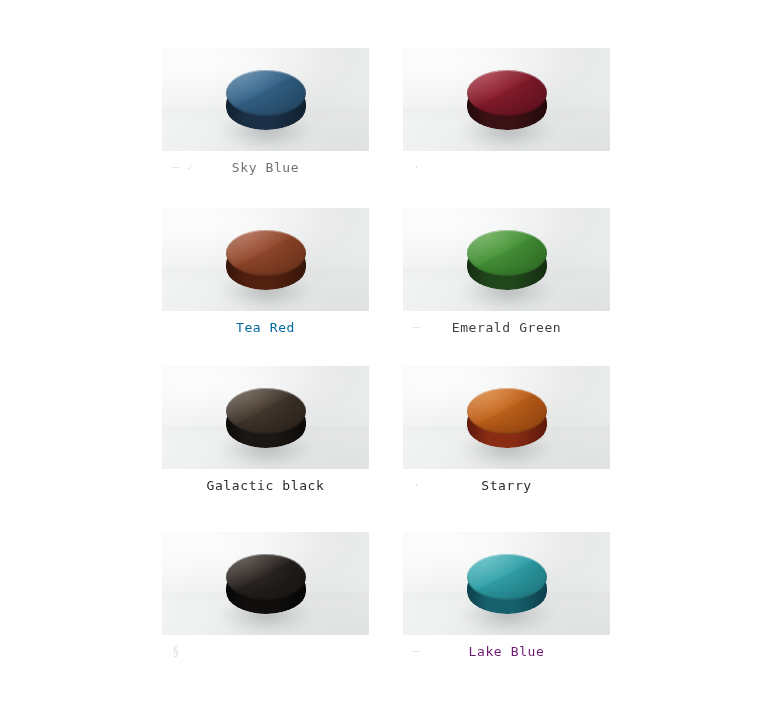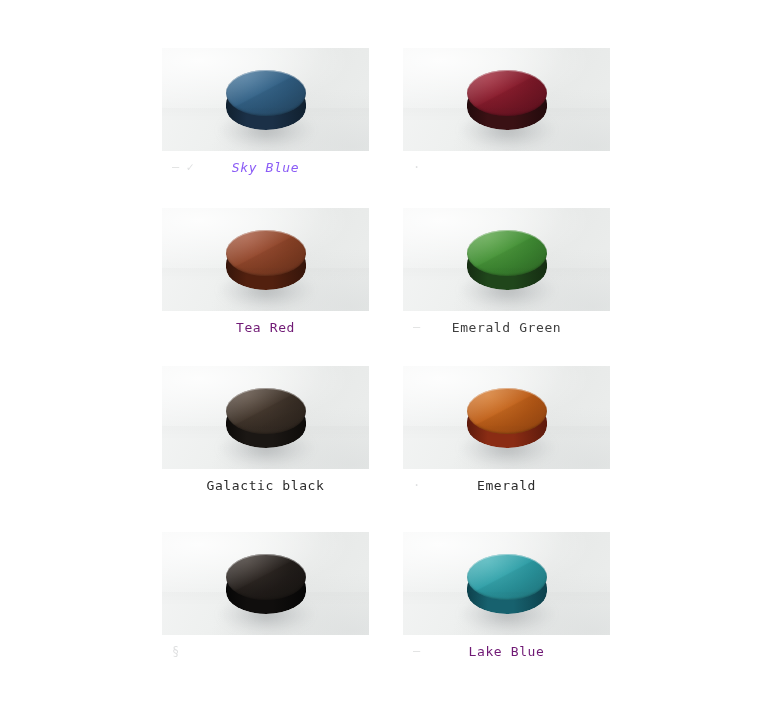--- a/index.html
+++ b/index.html
@@ -180,21 +180,21 @@
           <div class="puck-shadow"></div>
           <div class="puck-side">
             <div class="puck-side-inner" style="background: linear-gradient(90deg, rgb(16, 32, 47) 0%, rgb(27, 48, 71) 26%, rgb(27, 48, 71) 58%, rgb(16, 32, 47) 100%);"></div>
           </div>
           <div class="puck-top" style="background: radial-gradient(120% 150% at 26% 16%, rgb(63, 112, 150) 0%, rgb(47, 92, 128) 48%, rgb(36, 69, 95) 100%);"></div>
           <div class="puck-gloss"></div>
           <div class="puck-rim"></div>
         </div>
       </div>
       <div class="ghost">— ✓</div>
-      <div class="caption" style="color: #8b5cf6; font-style: italic;">Sky Blue</div>
+      <div class="caption" style="color: #737373;">Sky Blue</div>
     </div>
     <div class="swatch-cell" style="left: 403px; top: 48px;">
       <div class="photo" style="width: 207px; height: 103px;">
         <div class="puck-wrap">
           <div class="puck-shadow"></div>
           <div class="puck-side">
             <div class="puck-side-inner" style="background: linear-gradient(90deg, rgb(35, 10, 12) 0%, rgb(58, 17, 20) 26%, rgb(58, 17, 20) 58%, rgb(35, 10, 12) 100%);"></div>
           </div>
           <div class="puck-top" style="background: radial-gradient(120% 150% at 26% 16%, rgb(156, 36, 53) 0%, rgb(125, 24, 40) 48%, rgb(95, 15, 30) 100%);"></div>
           <div class="puck-gloss"></div>
@@ -208,21 +208,21 @@
         <div class="puck-wrap">
           <div class="puck-shadow"></div>
           <div class="puck-side">
             <div class="puck-side-inner" style="background: linear-gradient(90deg, rgb(54, 21, 10) 0%, rgb(82, 32, 15) 26%, rgb(82, 32, 15) 58%, rgb(54, 21, 10) 100%);"></div>
           </div>
           <div class="puck-top" style="background: radial-gradient(120% 150% at 26% 16%, rgb(163, 84, 58) 0%, rgb(138, 66, 38) 48%, rgb(110, 49, 25) 100%);"></div>
           <div class="puck-gloss"></div>
           <div class="puck-rim"></div>
         </div>
       </div>
-      <div class="caption" style="color: #701a75;">Tea Red</div>
+      <div class="caption" style="color: #0369a1;">Tea Red</div>
     </div>
     <div class="swatch-cell" style="left: 403px; top: 208px;">
       <div class="photo" style="width: 207px; height: 103px;">
         <div class="puck-wrap">
           <div class="puck-shadow"></div>
           <div class="puck-side">
             <div class="puck-side-inner" style="background: linear-gradient(90deg, rgb(21, 45, 18) 0%, rgb(32, 70, 27) 26%, rgb(32, 70, 27) 58%, rgb(21, 45, 18) 100%);"></div>
           </div>
           <div class="puck-top" style="background: radial-gradient(120% 150% at 26% 16%, rgb(87, 162, 68) 0%, rgb(63, 140, 51) 48%, rgb(46, 107, 37) 100%);"></div>
           <div class="puck-gloss"></div>
@@ -252,21 +252,21 @@
           <div class="puck-shadow"></div>
           <div class="puck-side">
             <div class="puck-side-inner" style="background: linear-gradient(90deg, rgb(94, 26, 12) 0%, rgb(138, 44, 20) 26%, rgb(138, 44, 20) 58%, rgb(94, 26, 12) 100%);"></div>
           </div>
           <div class="puck-top" style="background: radial-gradient(120% 150% at 26% 16%, rgb(212, 119, 42) 0%, rgb(185, 90, 22) 48%, rgb(156, 69, 15) 100%);"></div>
           <div class="puck-gloss"></div>
           <div class="puck-rim"></div>
         </div>
       </div>
       <div class="ghost">·</div>
-      <div class="caption" style="color: rgb(43, 43, 43);">Emerald</div>
+      <div class="caption" style="color: rgb(43, 43, 43);">Starry</div>
     </div>
     <div class="swatch-cell" style="left: 162px; top: 532px;">
       <div class="photo" style="width: 207px; height: 103px;">
         <div class="puck-wrap">
           <div class="puck-shadow"></div>
           <div class="puck-side">
             <div class="puck-side-inner" style="background: linear-gradient(90deg, rgb(6, 6, 6) 0%, rgb(16, 14, 13) 26%, rgb(16, 14, 13) 58%, rgb(6, 6, 6) 100%);"></div>
           </div>
           <div class="puck-top" style="background: radial-gradient(120% 150% at 26% 16%, rgb(58, 50, 45) 0%, rgb(34, 29, 26) 48%, rgb(21, 18, 16) 100%);"></div>
           <div class="puck-gloss"></div>

